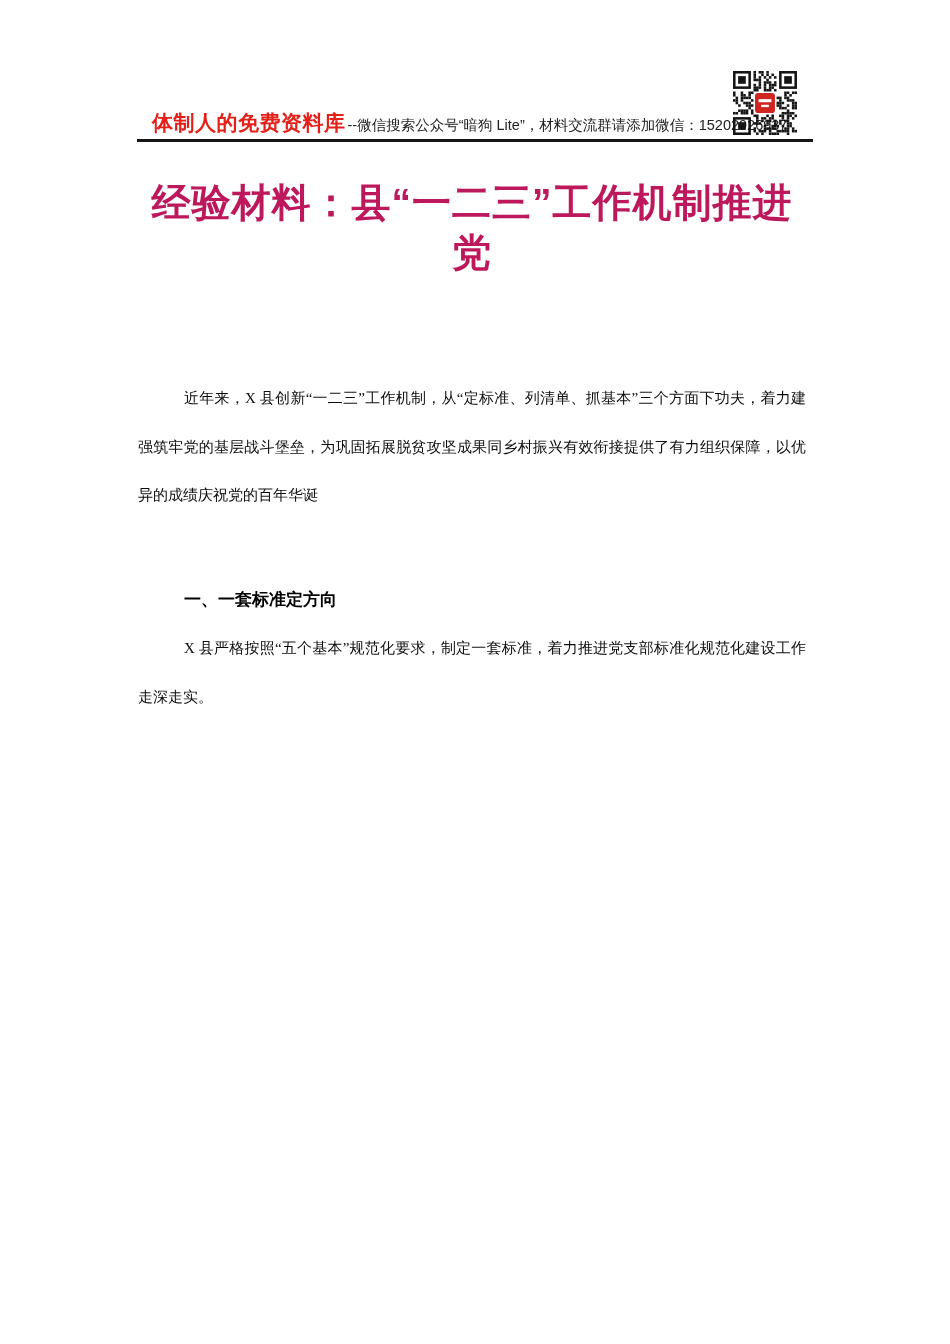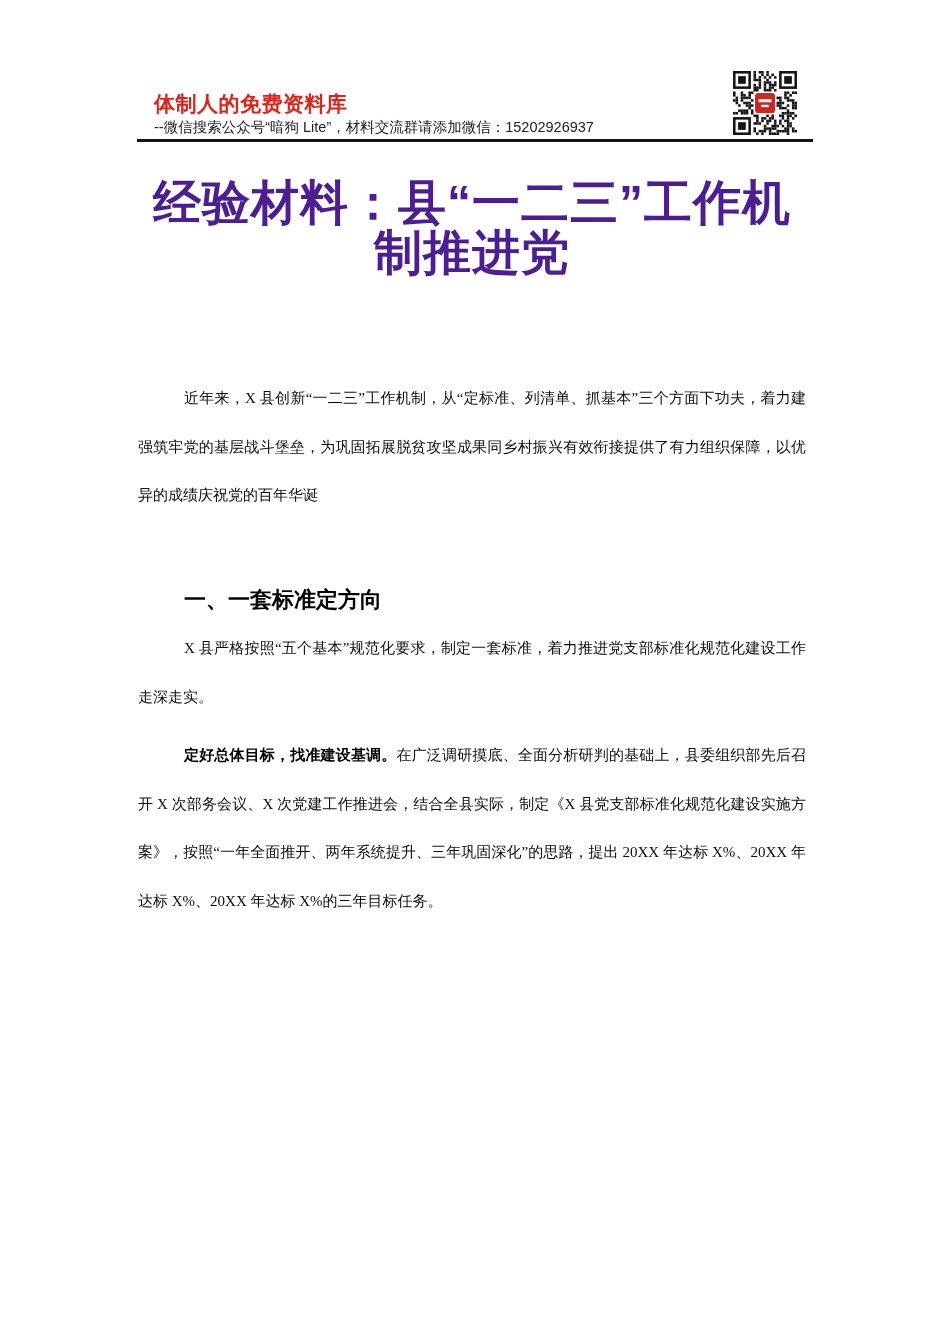--- a/index.html
+++ b/index.html
@@ -10,51 +10,51 @@
     font-family:"Liberation Serif","DejaVu Serif",serif;
     color:#111111;
   }
   
   .header {
     position:absolute; top:0; left:137px; width:676px; height:142px;
     border-bottom:3px solid #151515;
   }
   .header-text {
     position:absolute; left:15px; bottom:2px; white-space:nowrap;
-    display:flex; align-items:baseline;flex-direction:column;
+    display:flex; align-items:baseline;
   }
   .brand {
     color:#e32119; font-weight:bold; font-size:21px;
     font-family:"Liberation Sans","DejaVu Sans",sans-serif;
     letter-spacing:0.5px;
   }
   .subtitle {
     color:#222222; font-size:14.5px; margin-left:2px;
     font-family:"Liberation Sans","DejaVu Sans",sans-serif;
   }
   .qr {
     position:absolute; right:16px; top:71px; width:64px; height:64px;
   }
   .qr svg { width:100%; height:100%; display:block; }
   
   .content { position:absolute; top:145px; left:138px; width:668px; }
   .doc-title {
-    text-align:center; font-weight:800; font-size:48px; line-height:50px;
-    font-family:"Liberation Sans","DejaVu Sans",sans-serif;
-    letter-spacing:1px; color:#4c1d95;
+    text-align:center; font-weight:800; font-size:39px; line-height:50px;
+    font-family:"Liberation Sans","DejaVu Sans",sans-serif;
+    letter-spacing:1px; color:#be185d;
   }
   .doc-title.line1 { margin-top:33px; }
   .doc-title.line2 { margin-top:68px; }
   .body-text p {
     font-size:15px; line-height:48.5px; text-align:justify;
     text-indent:46px; color:#0d0d0d;
   }
   p.intro { margin-top:96px; }
   .section-heading {
-    margin-top:56px; font-size:22px; line-height:48.5px; text-indent:46px;
+    margin-top:56px; font-size:17px; line-height:48.5px; text-indent:46px;
     font-weight:bold; color:#000000;
     font-family:"Liberation Sans","DejaVu Sans",sans-serif;
   }
   p.para-goal { margin-top:10px; }
   .bold-lead {
     font-weight:bold; color:#000000;
     font-family:"Liberation Sans","DejaVu Sans",sans-serif;
   }
 </style>
 </head>
@@ -269,17 +269,16 @@
   <div class="content">
     <div class="doc-title line1">经验材料：县“一二三”工作机制推进党</div>
 
     <div class="body-text">
       <p class="intro">近年来，X 县创新“一二三”工作机制，从“定标准、列清单、抓基本”三个方面下功夫，着力建强筑牢党的基层战斗堡垒，为巩固拓展脱贫攻坚成果同乡村振兴有效衔接提供了有力组织保障，以优异的成绩庆祝党的百年华诞</p>
 
       <div class="section-heading">一、一套标准定方向</div>
 
       <p>X 县严格按照“五个基本”规范化要求，制定一套标准，着力推进党支部标准化规范化建设工作走深走实。</p>
 
-      <p class="para-goal"><span class="bold-lead">定好总体目标，找准建设基调。</span><span>在广泛调研摸底、全面分析研判的基础上，县委组织部先后召开 X 次部务会议、X 次党建工作推进会，结合全县实际，制定《X 县党支部标准化规范化建设实施方案》，按照“一年全面推开、两年系统提升、三年巩固深化”的思路，提出 20XX 年达标 X%、20XX 年达标 X%、20XX 年达标 X%的三年目标任务。</span></p>
     </div>
   </div>
 
 </div>
 
 </body></html>

